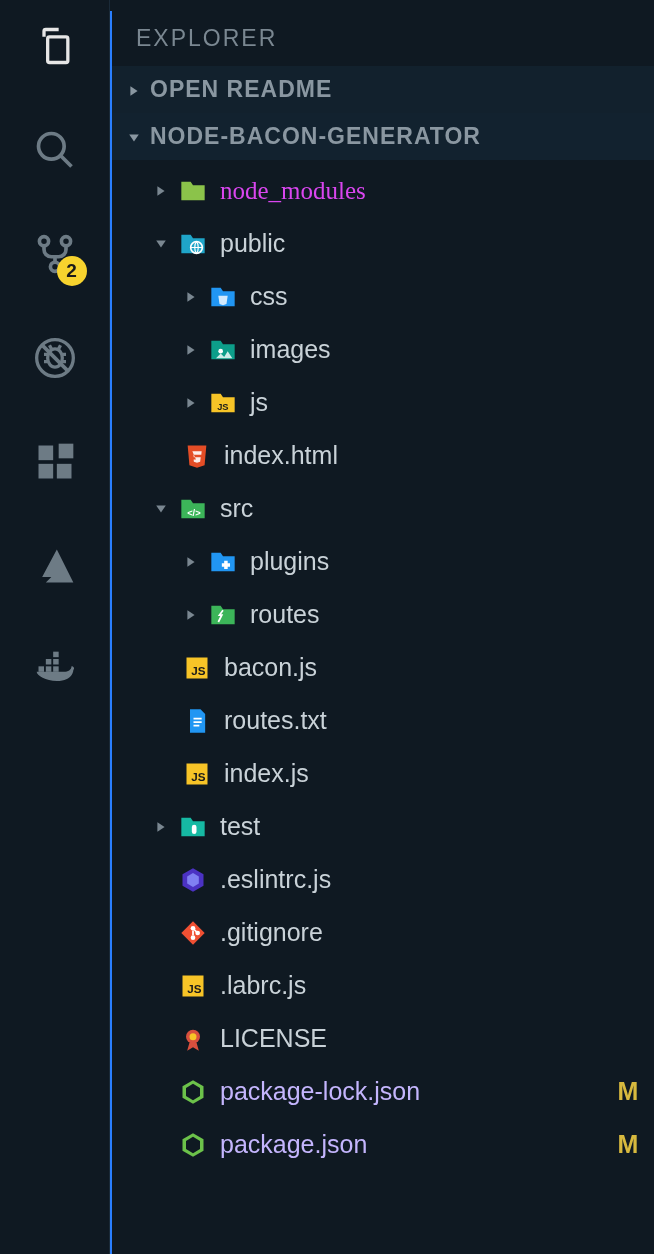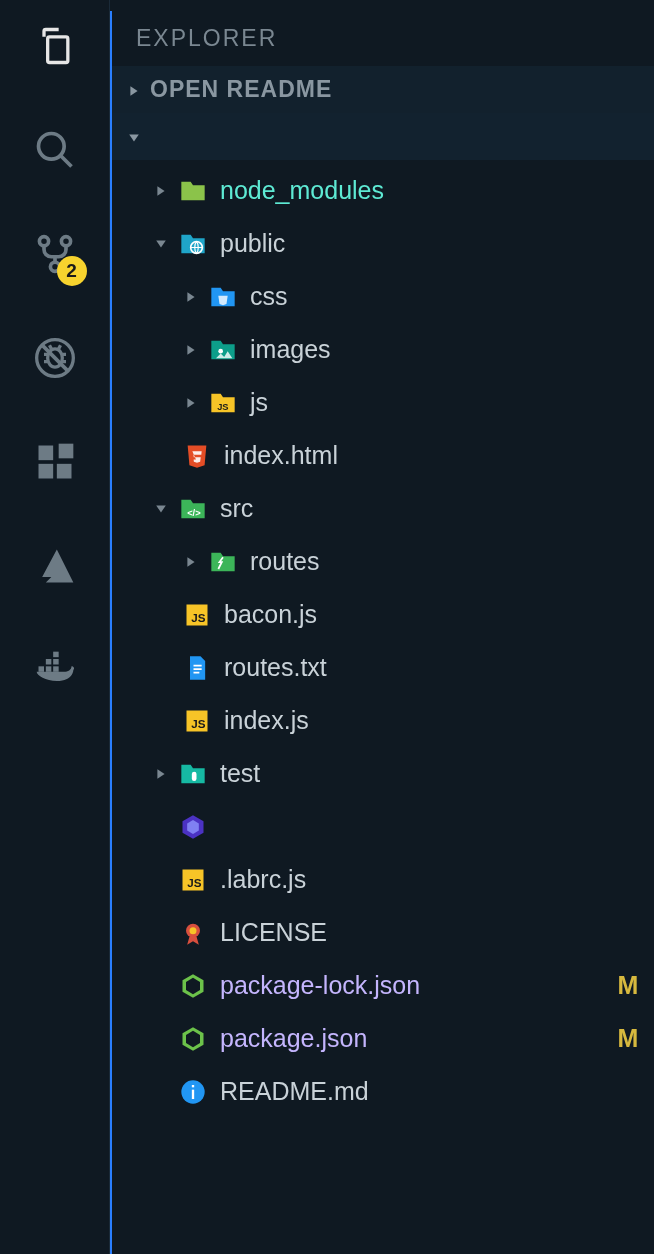--- a/index.html
+++ b/index.html
@@ -98,21 +98,21 @@
     width: 30px;
     height: 30px;
     display: inline-flex;
     align-items: center;
     justify-content: center;
     margin: 0 12px 0 8px;
     flex-shrink: 0;
   }
   .row .label { flex: 1; }
   .row .status { color: #d7b93e; font-weight: 600; width: 28px; text-align: center; }
-  .pink { color: #5eead4; }
+  .pink { color: #d946ef; font-family: Liberation Serif, serif; }
   .yellow { color: #c4b5fd; }
   .depth0 { padding-left: 40px; }
   .depth1 { padding-left: 70px; }
   .depth2 { padding-left: 44px; }
   .chev svg { width: 12px; height: 12px; }
   .ficon svg { width: 28px; height: 28px; }
 </style>
 </head>
 <body>
 
@@ -180,20 +180,21 @@
     <span><svg width="12" height="12" viewBox="0 0 10 10">
           <path d="M2 1l6 4-6 4z" fill="currentColor"></path>
         </svg></span>
     <span>OPEN README</span>
   </div>
 
   <div class="section-header">
     <span><svg width="12" height="12" viewBox="0 0 10 10">
           <path d="M1 2l4 6 4-6z" fill="currentColor"></path>
         </svg></span>
+    <span>NODE-BACON-GENERATOR</span>
   </div>
 
   <div class="tree">
 
     <div class="row depth0">
       <span class="chev">
           <svg viewBox="0 0 10 10">
             <path d="M2 1l6 4-6 4z" fill="currentColor"></path>
           </svg>
         </span>
@@ -286,20 +287,34 @@
         </span>
       <span class="ficon">
           <svg viewBox="0 0 24 24">
             <path fill="#3cb559" d="M10 4H2v16h20V7H12l-2-3z"></path>
             <text x="7" y="18" font-size="8" font-weight="700" fill="#fff">&lt;/&gt;</text>
           </svg>
         </span>
       <span class="label">src</span>
     </div>
 
+    <div class="row depth1">
+      <span class="chev">
+          <svg viewBox="0 0 10 10">
+            <path d="M2 1l6 4-6 4z" fill="currentColor"></path>
+          </svg>
+        </span>
+      <span class="ficon">
+          <svg viewBox="0 0 24 24">
+            <path fill="#2196f3" d="M10 4H2v16h20V7H12l-2-3z"></path>
+            <path d="M13 11h3v2h2v3h-2v2h-3v-2h-2v-3h2z" fill="#fff"></path>
+          </svg>
+        </span>
+      <span class="label">plugins</span>
+    </div>
 
     <div class="row depth1">
       <span class="chev">
           <svg viewBox="0 0 10 10">
             <path d="M2 1l6 4-6 4z" fill="currentColor"></path>
           </svg>
         </span>
       <span class="ficon">
           <svg viewBox="0 0 24 24">
             <path fill="#3cb559" d="M10 4H2v16h20V7H12l-2-3z"></path>
@@ -358,22 +373,36 @@
     </div>
 
     <div class="row depth0">
       <span class="chev"></span>
       <span class="ficon">
           <svg viewBox="0 0 24 24">
             <path fill="#4b32c3" d="M12 2l9 5v10l-9 5-9-5V7z"></path>
             <path fill="#8080f2" d="M12 6l5 3v6l-5 3-5-3V9z"></path>
           </svg>
         </span>
-    </div>
-
+      <span class="label">.eslintrc.js</span>
+    </div>
+
+    <div class="row depth0">
+      <span class="chev"></span>
+      <span class="ficon">
+          <svg viewBox="0 0 24 24">
+            <path fill="#f05033" d="M12 2l10 10-10 10L2 12z"></path>
+            <circle cx="12" cy="8" r="2" fill="#fff"></circle>
+            <circle cx="12" cy="16" r="2" fill="#fff"></circle>
+            <circle cx="16" cy="12" r="2" fill="#fff"></circle>
+            <path d="M12 10v4M13 9l2 2" stroke="#fff" stroke-width="1.5"></path>
+          </svg>
+        </span>
+      <span class="label">.gitignore</span>
+    </div>
 
     <div class="row depth0">
       <span class="chev"></span>
       <span class="ficon">
           <svg viewBox="0 0 24 24">
             <rect x="3" y="3" width="18" height="18" fill="#f7c427"></rect>
             <text x="7" y="18" font-size="10" font-weight="700" fill="#1a1a1a">JS</text>
           </svg>
         </span>
       <span class="label">.labrc.js</span>
@@ -408,26 +437,15 @@
       <span class="ficon">
           <svg viewBox="0 0 24 24">
             <path fill="#6cc24a" d="M12 2l9 5v10l-9 5-9-5V7z"></path>
             <path fill="#0f1922" d="M12 5l6 3.5v7L12 19l-6-3.5v-7z"></path>
           </svg>
         </span>
       <span class="label yellow">package.json</span>
       <span class="status">M</span>
     </div>
 
-    <div class="row depth0">
-      <span class="chev"></span>
-      <span class="ficon">
-          <svg viewBox="0 0 24 24">
-            <circle cx="12" cy="12" r="10" fill="#2196f3"></circle>
-            <rect x="11" y="10" width="2" height="8" fill="#fff"></rect>
-            <rect x="11" y="6" width="2" height="2" fill="#fff"></rect>
-          </svg>
-        </span>
-      <span class="label">README.md</span>
-    </div>
 
   </div>
 </div>
 
 </body></html>

